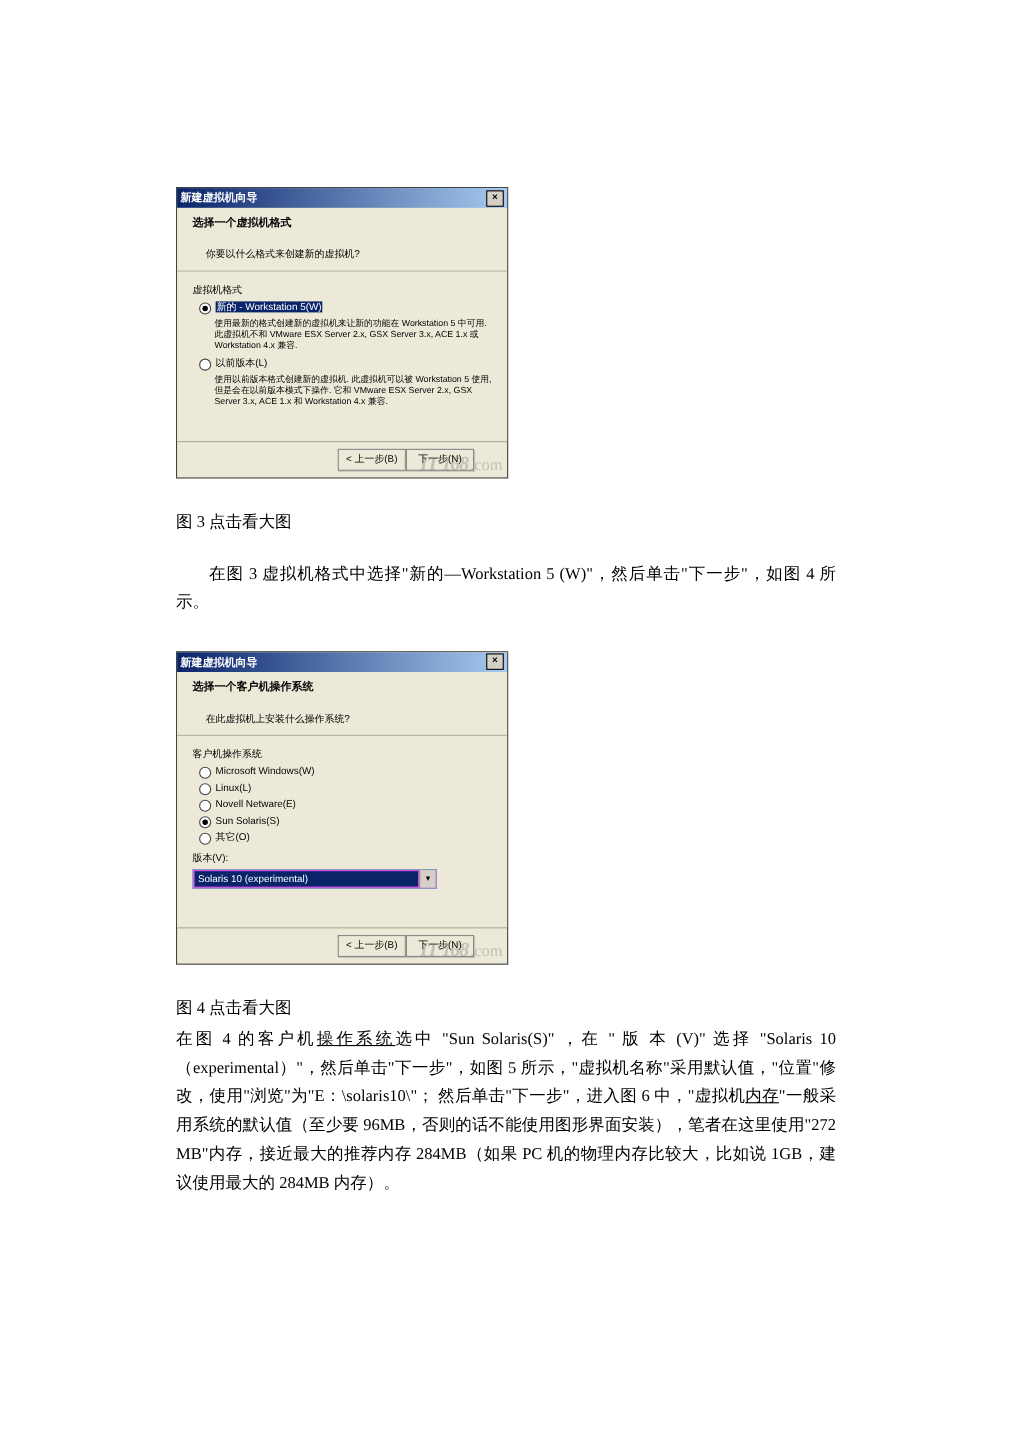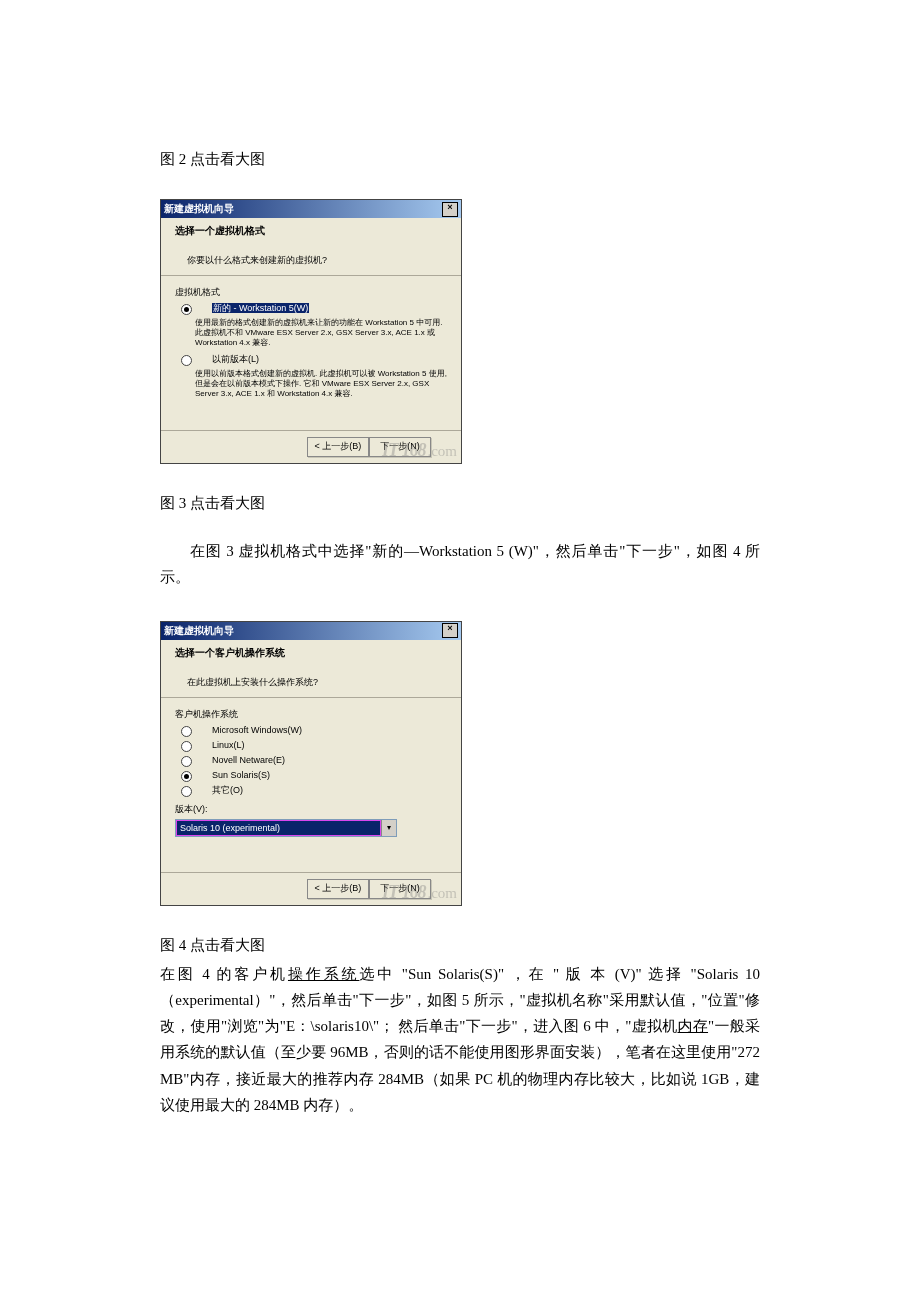--- a/index.html
+++ b/index.html
@@ -46,21 +46,20 @@
   .titlebar {
     height: 18px;
     background: linear-gradient(to right, #0a246a, #a6caf0);
     color: #fff;
     font-weight: bold;
     font-size: 10px;
     display: flex;
     align-items: center;
     justify-content: space-between;
     padding: 0 3px;
-    font-family: Liberation Mono, monospace;
   }
   .titlebar .close {
     width: 14px;
     height: 13px;
     background: #d4d0c8;
     border: 1px solid #000;
     color: #000;
     font-size: 9px;
     line-height: 11px;
     text-align: center;
@@ -91,21 +90,21 @@
     margin-bottom: 4px;
   }
   .grp-box {
     padding-left: 6px;
     font-size: 9px;
   }
   .opt {
     margin: 3px 0;
     display: flex;
     align-items: flex-start;
-    gap: 20px;
+    gap: 4px;
   }
   .radio {
     width: 9px;
     height: 9px;
     border: 1px solid #444;
     border-radius: 50%;
     background: #fff;
     flex-shrink: 0;
     position: relative;
     margin-top: 1px;
@@ -201,21 +200,20 @@
     justify-content: center;
     font-size: 8px;
     color: #000;
   }
 </style>
 </head>
 <body>
 
 <div class="page">
 
-  <div class="caption">图 2  点击看大图</div>
 
   <div class="dialog-wrap">
     <div class="dialog">
       <div class="titlebar">
         <span>新建虚拟机向导</span>
         <span class="close">×</span>
       </div>
       <div class="dlg-head">
         <div class="t1">选择一个虚拟机格式</div>
         <div class="t2">你要以什么格式来创建新的虚拟机?</div>

